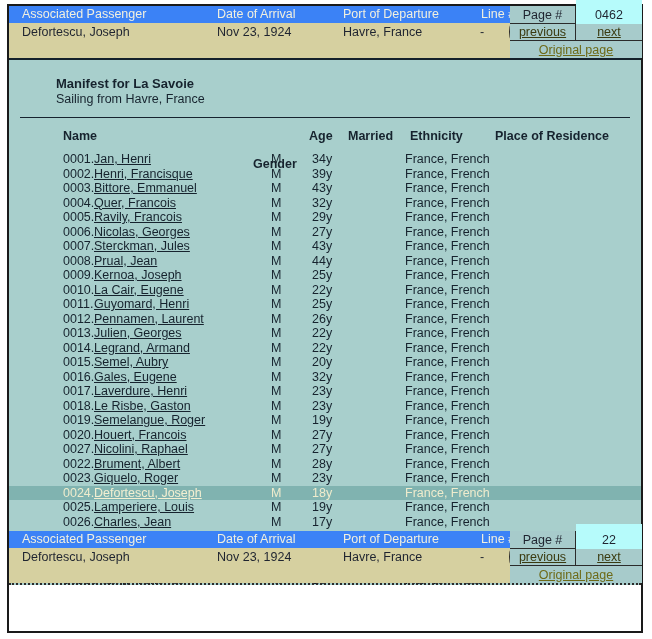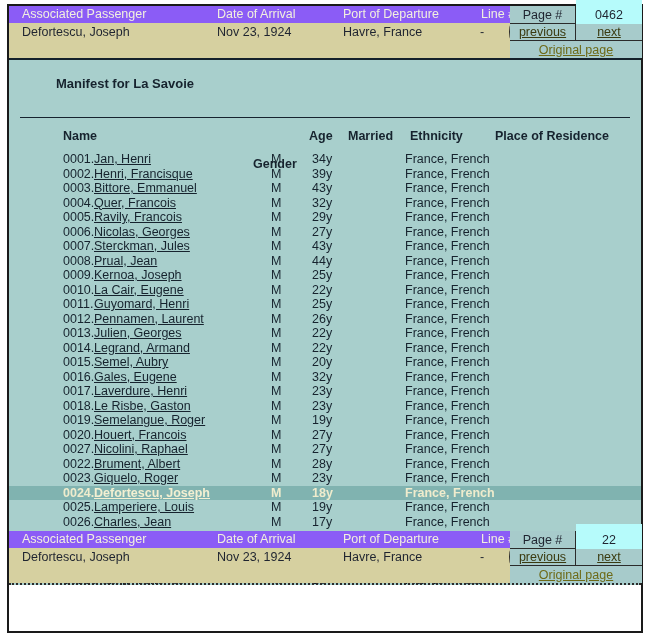--- a/index.html
+++ b/index.html
@@ -32,21 +32,21 @@
     height: 52px;
     background: #d6d0a0;
     box-sizing: border-box;
   }
   .navbar .labelrow {
     position: absolute;
     left: 0;
     top: 0;
     width: 100%;
     height: 17px;
-    background: #8b5cf6;
+    background: #3b82f6;
   }
   .navbar .valuerow {
     position: absolute;
     left: 0;
     top: 17px;
     width: 100%;
     height: 35px;
     background: #d6d0a0;
   }
 
@@ -204,21 +204,21 @@
     line-height: 14.5px;
   }
   .r-num   { left: 54px; }
   .r-name  { left: 85px; text-decoration: underline; cursor: pointer; }
   .r-gen   { left: 262px; }
   .r-age   { left: 303px; }
   .r-marr  { left: 345px; }
   .r-eth   { left: 396px; }
   .r-res   { left: 486px; }
 
-  .row.hl .cell { color: #efeccd; font-weight: bold; }
+  .row.hl .cell { color: #efeccd; }
   .row.hl .r-name { color: #f3f0d2; }
 
   
   .footwrap {
     position: absolute;
     left: 0;
     top: 525px;
     width: 632px;
     height: 100px;
   }
@@ -275,20 +275,21 @@
       <div class="pc-row pc-row-3">
         <div class="pc-cell pc-full last norule">
           <span class="pc-link orig">Original page</span>
         </div>
       </div>
     </div>
   </div>
 
   <div class="panel">
     <div class="manifest-title">Manifest for La Savoie</div>
+    <div class="manifest-sub">Sailing from Havre, France</div>
     <div class="hr"></div>
 
     <div class="colhead h-name">Name</div>
     <div class="colhead h-gender">Gender</div>
     <div class="colhead h-age">Age</div>
     <div class="colhead h-marr">Married</div>
     <div class="colhead h-eth">Ethnicity</div>
     <div class="colhead h-res">Place of Residence</div>
 
     <div class="rows" id="rows">

